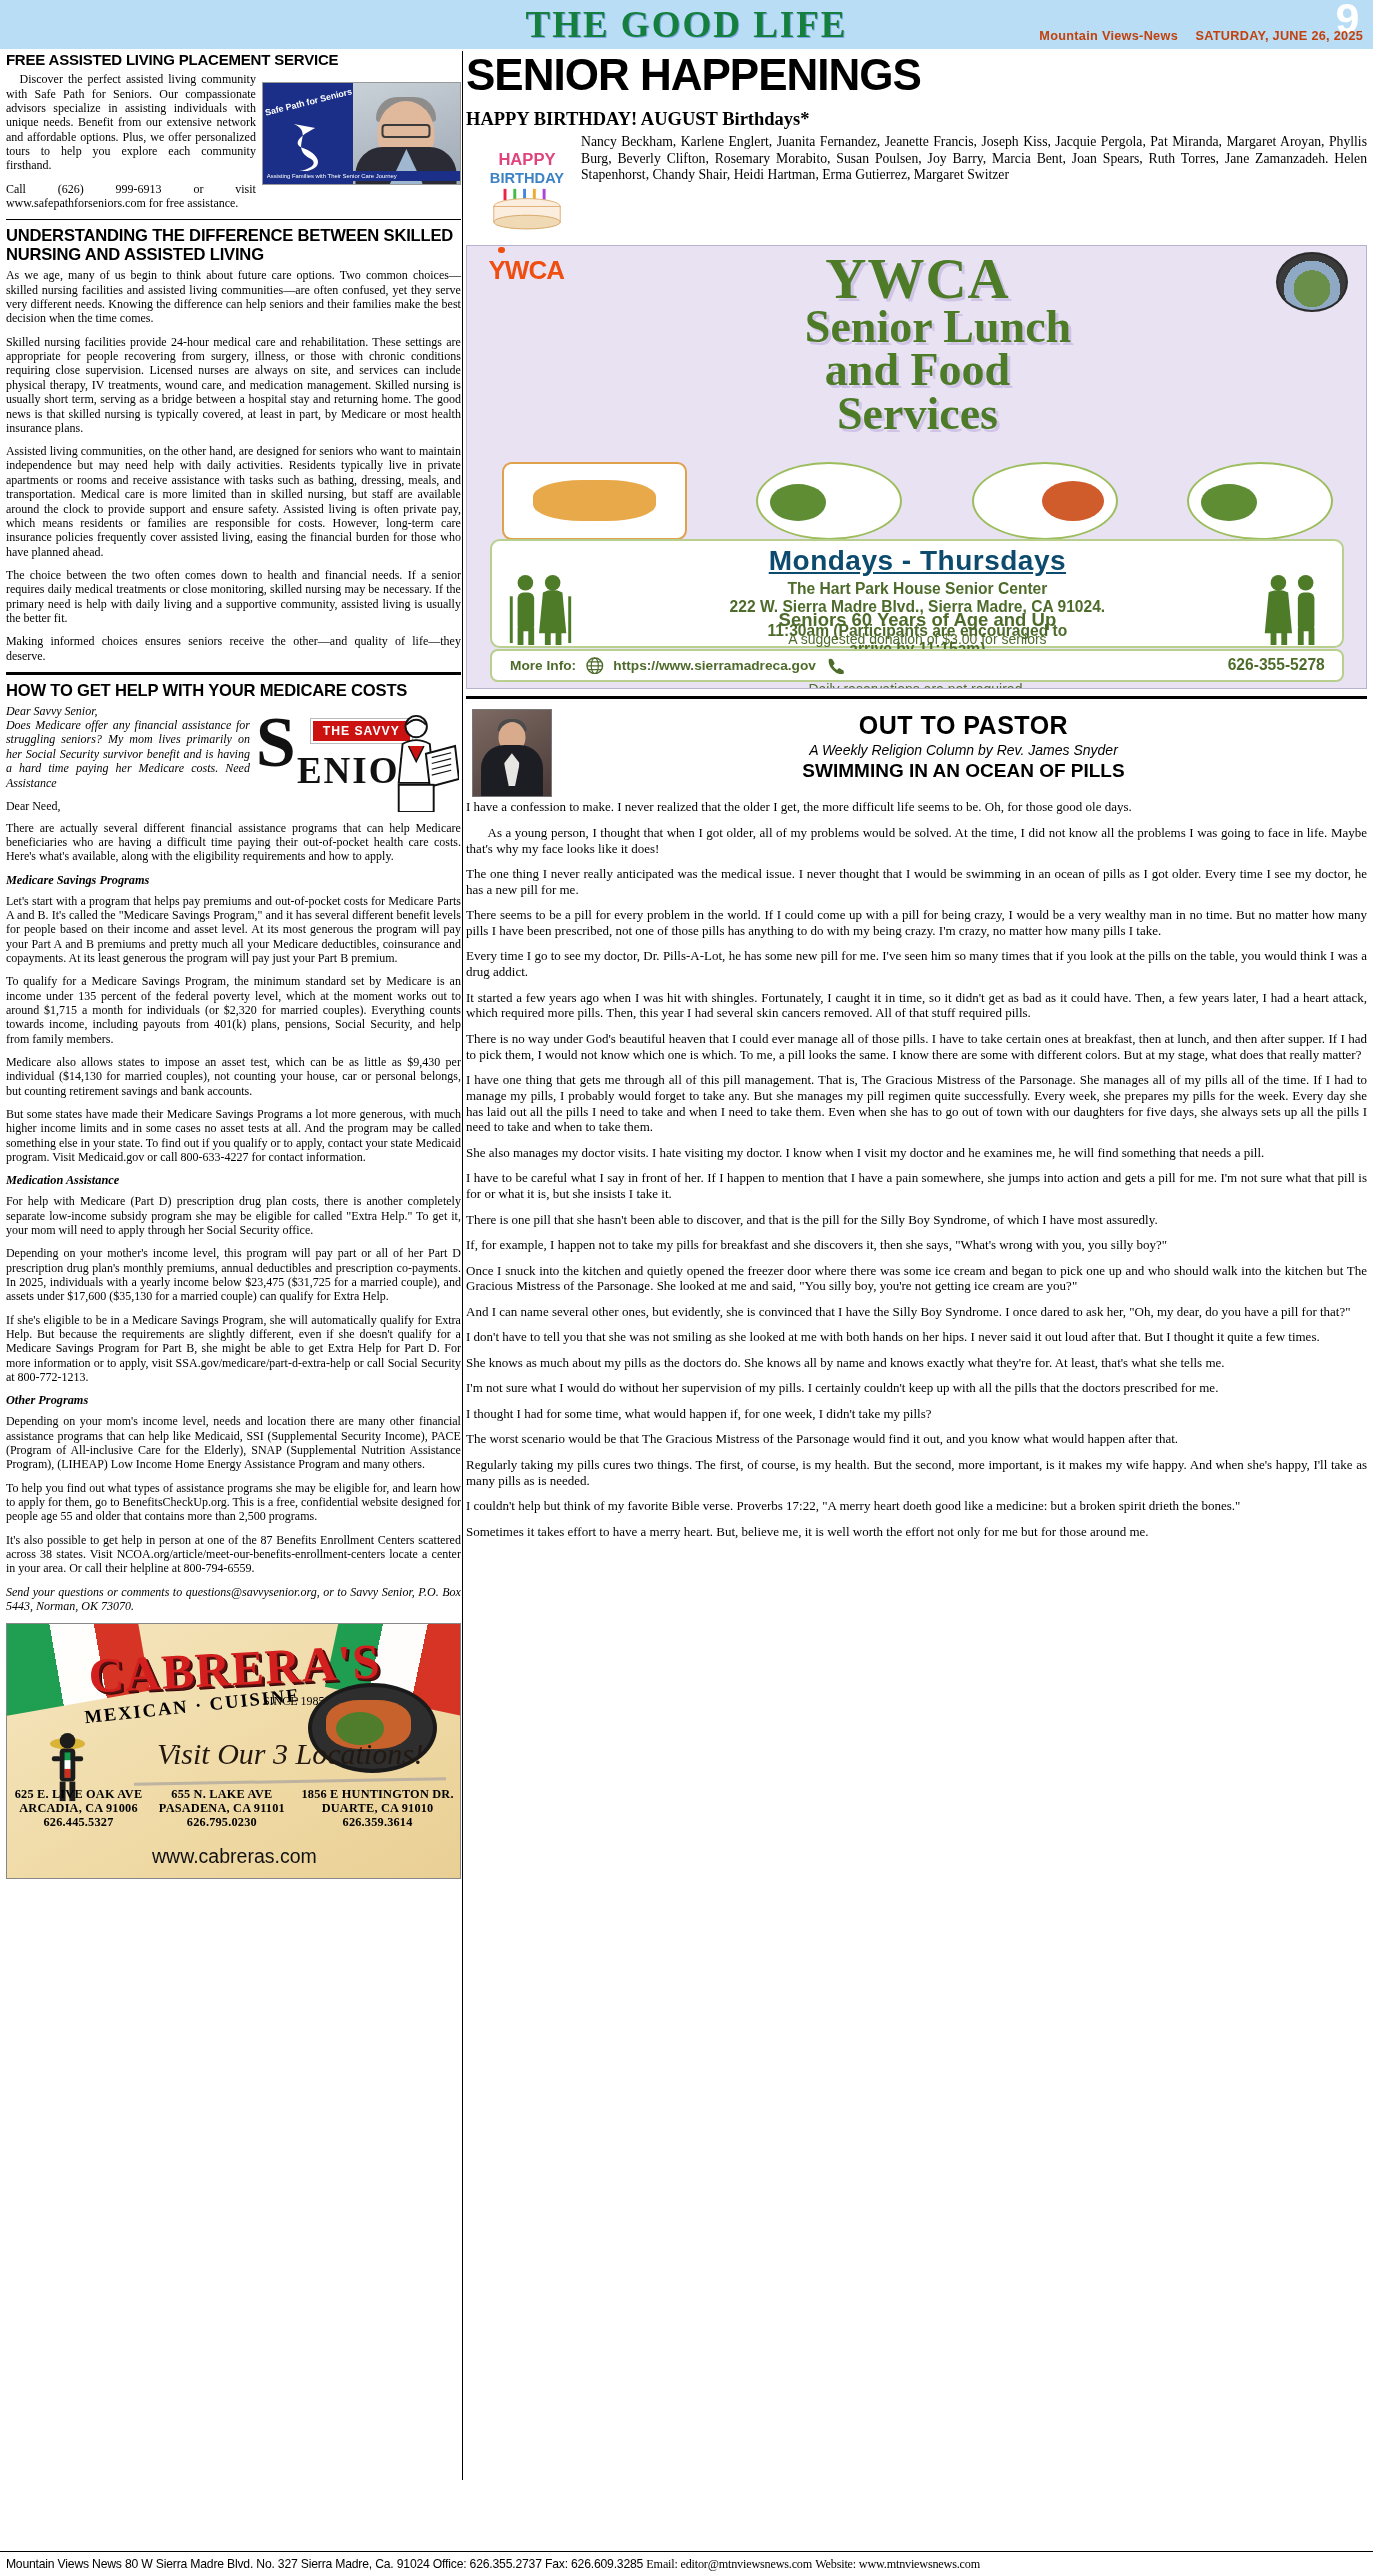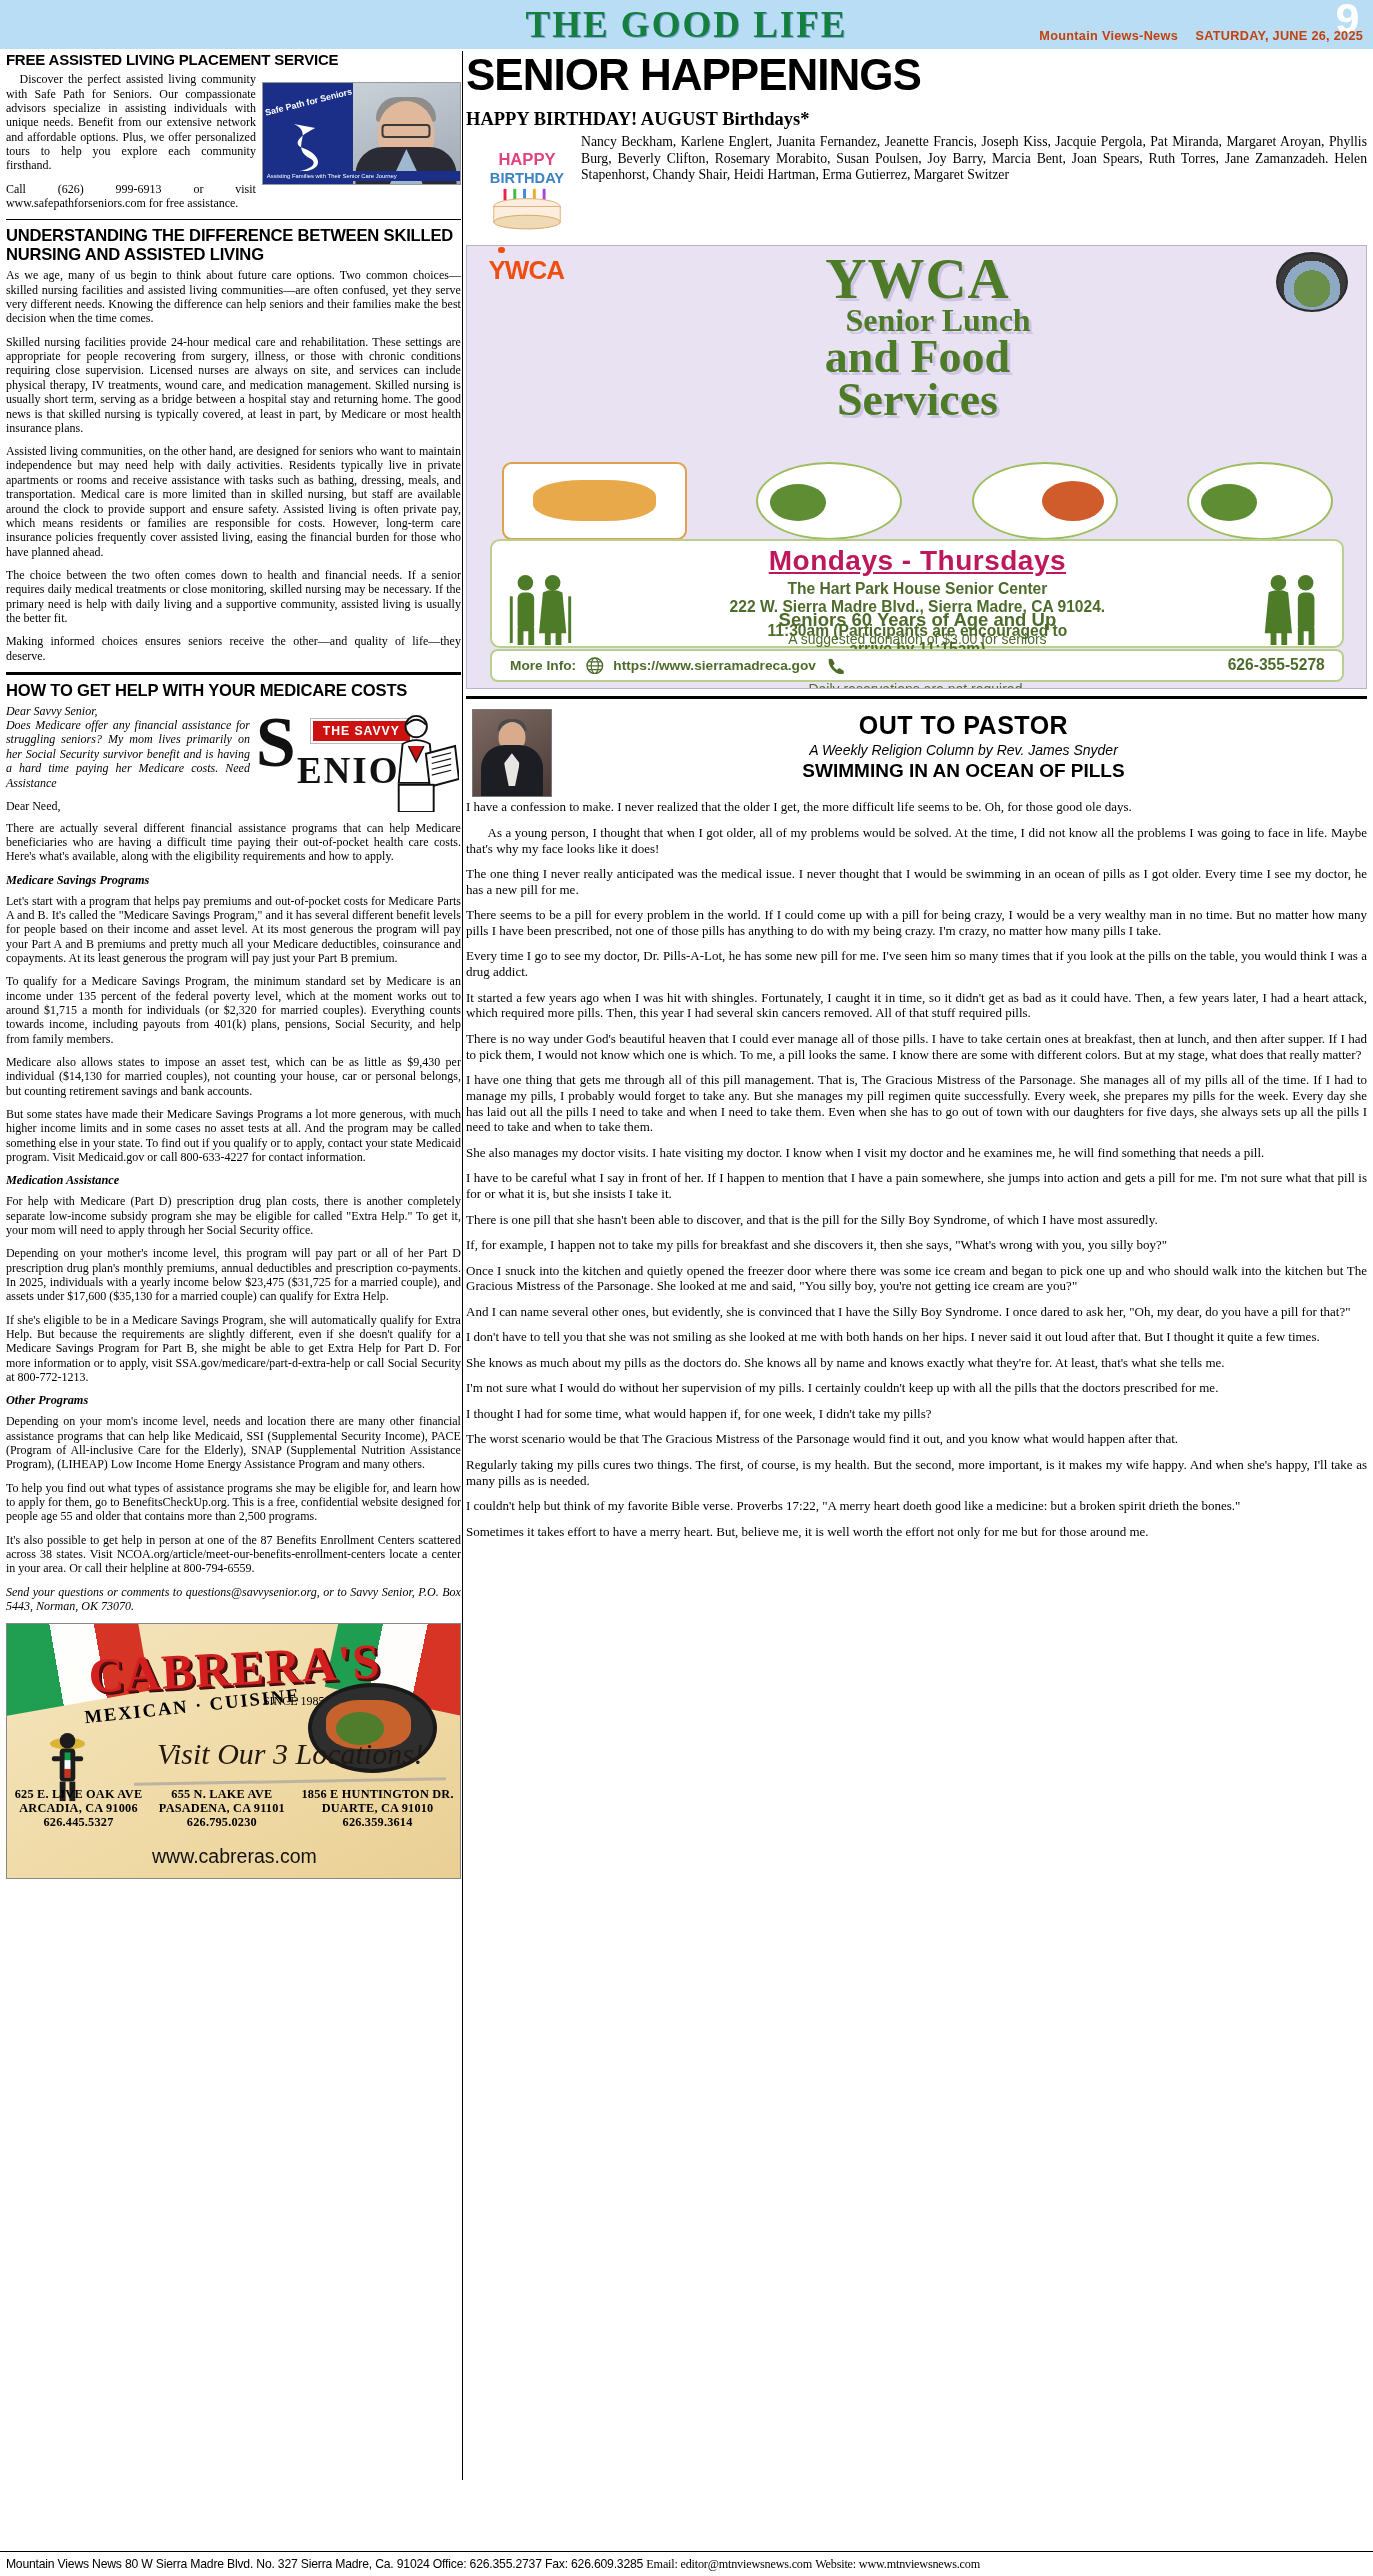--- a/index.html
+++ b/index.html
@@ -169,21 +169,21 @@
     background:radial-gradient(circle at 50% 62%, #6a8f4a 0 38%, #8fa8c4 38% 58%, #3a3a3a 58% 100%);
     border:2.9px solid #2b2b2b;
   }
   .ywca-head{
     position:absolute; left:0; top:5.9px; width:901px; text-align:center;
     font-family:"Liberation Serif", serif; font-weight:bold;
     color:#4d7b28; line-height:.94;
     text-shadow:2.9px 2.9px 0 #cfc3e6;
   }
   .ywca-head .l1{ font-size:57px; letter-spacing:1px; }
-  .ywca-head .l2{ font-size:32px;margin-left:41px; }
+  .ywca-head .l2{ font-size:46px;margin-left:41px; }
   .ywca-head .l3{ font-size:46px; }
   .ywca-head .l4{ font-size:46px; }
 
   .plates{
     position:absolute; left:0; top:213px; width:901px; height:84px;
     display:flex; justify-content:space-around; align-items:center;
   }
   .plate{
     width:185px; height:78px; border-radius:9.8px;
     border:2.9px solid #e0a14c; background:#fff;
@@ -204,21 +204,21 @@
   }
 
   .info-card{
     position:absolute; left:23.4px; top:293px; width:854px; height:109px;
     background:#fff; border:2px solid #b8cf8e; border-radius:9.8px;
     text-align:center; font-family:"Liberation Sans", sans-serif;
     color:#4d6b2a;
   }
   .info-card .days{
     font-size:28px; font-weight:bold; text-decoration:underline;
-    color:#be185d; margin-top:3.9px; letter-spacing:0.5px;
+    color:#0c4a6e; margin-top:3.9px; letter-spacing:0.5px;
   }
   .info-card .center{ font-size:15.6px; font-weight:bold; margin-top:3.9px; }
   .info-card .addr{ font-size:15.6px; font-weight:bold; }
   .info-card .time{ font-size:15.6px; font-weight:bold; margin-top:5.9px; }
   .info-card .time2{ font-size:15.6px; font-weight:bold; }
 
   .donate-block{
     position:absolute; left:23.4px; top:363px; width:854px;
     text-align:center; font-family:"Liberation Sans", sans-serif;
     color:#4d6b2a;

